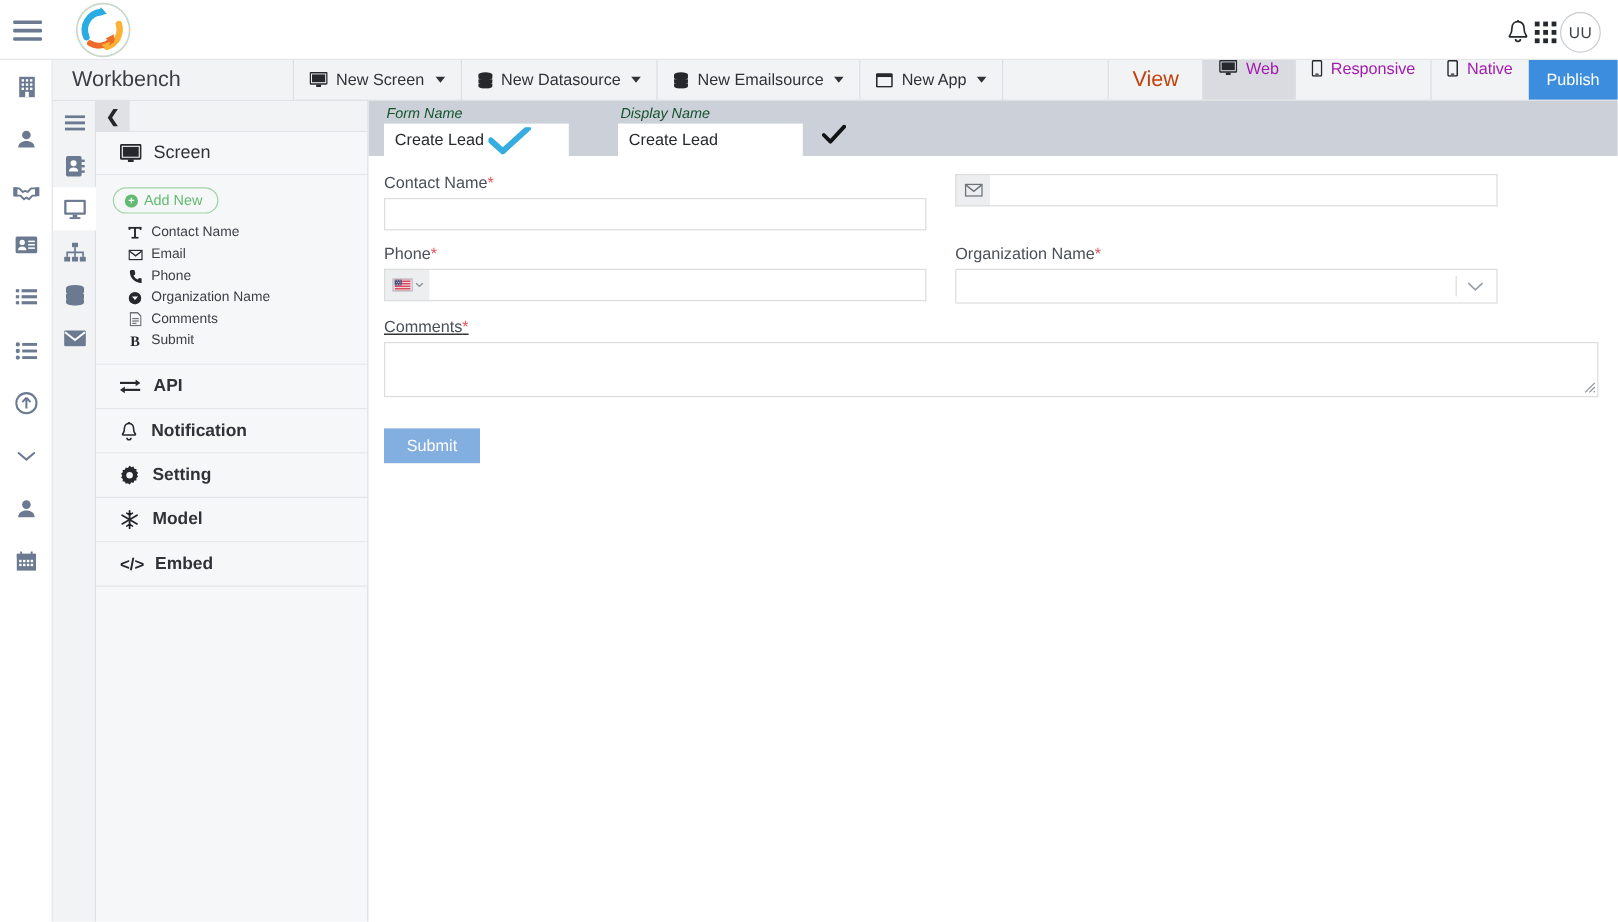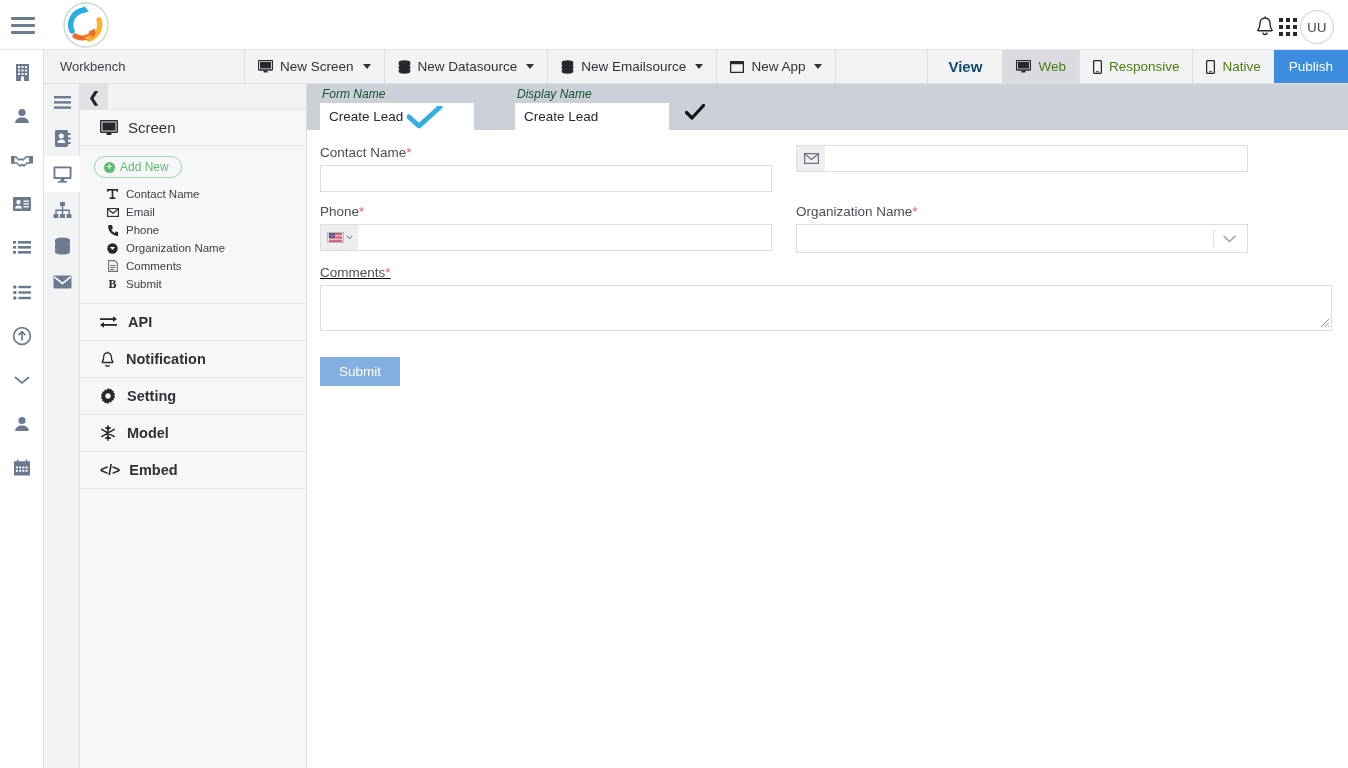--- a/index.html
+++ b/index.html
@@ -86,38 +86,38 @@
     position: absolute; left: 44px; top: 50px;
     width: 1304px; height: 34px;
     background: #f2f3f5;
     border-bottom: 1px solid #dcdee2;
     display: flex; align-items: stretch;
     z-index: 22;
   }
   .wb-title {
     width: 201px; padding-left: 16px;
     display: flex; align-items: center;
-    font-size: 13px; color: #3b3f45;
+    font-size: 18px; color: #3b3f45;
     border-right: 1px solid #dcdee2;
     background: #f2f3f5;
   }
   .wb-btn {
     display: flex; align-items: center; gap: 7px;
     padding: 0 13px; font-size: 13.5px; color: #2f3237;
     border-right: 1px solid #dcdee2;
     cursor: pointer; white-space: nowrap;
   }
   .wb-spacer { flex: 1; border-right: 1px solid #dcdee2;}
   .wb-view {
     display: flex; align-items: center; padding: 0 20px;
-    font-size: 15px; color: #0c4a6e; cursor: pointer; font-weight: bold;
+    font-size: 18px; color: #c2410c; cursor: pointer;
   }
   .wb-seg {
-    display: flex; align-items: center; gap: 7px;
-    padding: 0 13px; font-size: 13.5px; color: #4d7c0f;
+    display: flex; gap: 7px;
+    padding: 0 13px; font-size: 13.5px; color: #a21caf;
     border-left: 1px solid #dcdee2; cursor: pointer; white-space: nowrap;
   }
   .wb-seg.active { background: #d9dbe0; }
   .wb-publish {
     display: flex; align-items: center; padding: 0 15px;
     background: #3c8dde; color: #ffffff;
     font-size: 13.5px; cursor: pointer;
   }
   .caret { width:0;height:0;border-left:4px solid transparent;border-right:4px solid transparent;border-top:5px solid #2f3237; margin-left:2px;}
 

